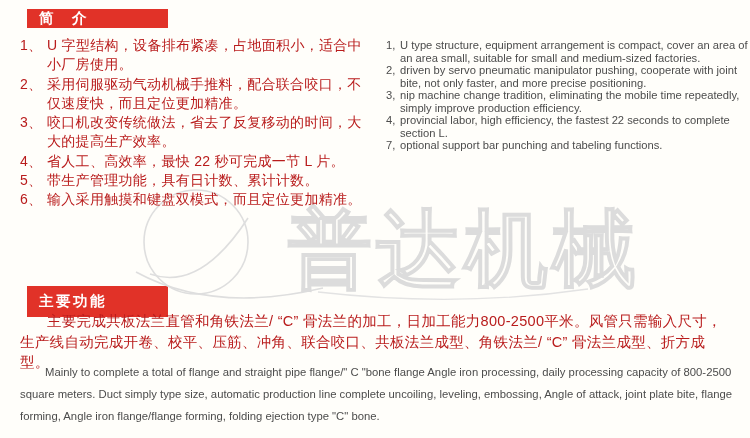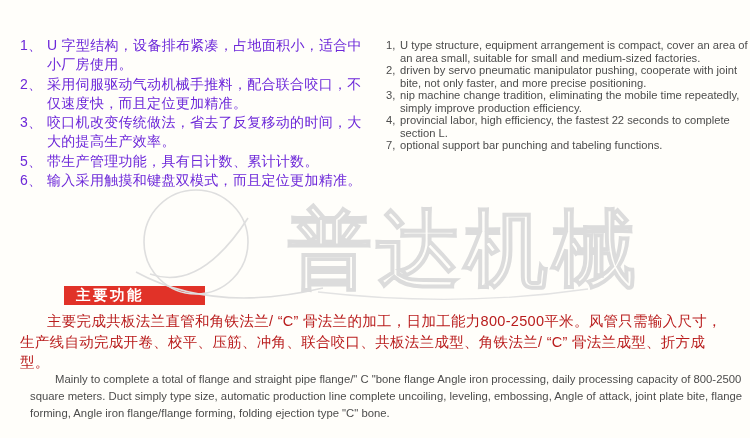--- a/index.html
+++ b/index.html
@@ -9,27 +9,27 @@
     font-family:"Liberation Sans", sans-serif;
     -webkit-font-smoothing:antialiased;
   }
   .banner {
     position:absolute; left:27px; width:141px;
     background:#e13228; color:#ffffff; font-weight:bold;
     display:flex; align-items:center; box-sizing:border-box;
     padding-left:12px; letter-spacing:2px;
   }
   .banner-intro { top:9px; height:19px; font-size:14.5px; }
-  .banner-func  { top:286px; height:19px; font-size:14.5px; letter-spacing:2.5px;margin-left:37px; }
+  .banner-func  { top:286px; height:31px; font-size:14.5px; letter-spacing:2.5px; }
 
   .cn-list {
     position:absolute; left:20px; top:36px; width:348px;
     margin:0; padding:0; list-style:none;
     font-size:14px; line-height:19.3px; letter-spacing:0.3px;
-    color:#6d28d9; z-index:2;
+    color:#b91c1c; z-index:2;
   }
   .cn-list li { padding-left:27px; }
   .cn-list .num { display:inline-block; width:27px; margin-left:-27px; }
 
   .en-list {
     position:absolute; left:386px; top:39px; width:370px;
     margin:0; padding:0; list-style:none;
     font-size:11.2px; line-height:12.5px;
     color:#4c4c4c; z-index:2;
   }
@@ -45,44 +45,48 @@
     font-family:"Liberation Sans", sans-serif; font-weight:bold;
   }
 
   .cn-para {
     position:absolute; left:20px; top:311px; width:714px;
     font-size:14.5px; line-height:20.5px; letter-spacing:0.3px;
     color:#b91c1c; text-indent:27px; margin:0; z-index:2;
   }
   .en-para {
     position:absolute; left:20px; top:361px; width:718px;
-    font-size:11.3px; line-height:17px;
-    color:#4c4c4c; text-indent:25px; margin:10px; z-index:2;
+    font-size:11.3px; line-height:22px;
+    color:#4c4c4c; text-indent:25px; margin:0; z-index:2;
   }
 </style>
 </head>
 <body>
 
 <div class="page">
 
   <div class="watermark">
     <svg width="560" height="132" viewBox="0 0 560 132">
       <circle cx="78" cy="66" r="52" fill="none" stroke="#dedede" stroke-width="1.6"></circle>
       <path d="M32,98 Q82,116 130,42" fill="none" stroke="#dedede" stroke-width="1.6"></path>
       <path d="M18,96 Q95,138 205,112" fill="none" stroke="#dedede" stroke-width="1.6"></path>
       <path d="M200,116 Q340,132 470,113" fill="none" stroke="#e3e3e3" stroke-width="1.3"></path>
       <text class="wm-text" x="170" y="102" font-size="84" letter-spacing="4">普达机械</text>
     </svg>
   </div>
 
+  <div class="banner banner-intro">
+    <span>简　介</span>
+  </div>
 
   <ol class="cn-list">
     <li><span class="num">1、</span><span>U 字型结构，设备排布紧凑，占地面积小，适合中小厂房使用。</span></li>
     <li><span class="num">2、</span><span>采用伺服驱动气动机械手推料，配合联合咬口，不仅速度快，而且定位更加精准。</span></li>
     <li><span class="num">3、</span><span>咬口机改变传统做法，省去了反复移动的时间，大大的提高生产效率。</span></li>
+    <li><span class="num">4、</span><span>省人工、高效率，最快 22 秒可完成一节 L 片。</span></li>
     <li><span class="num">5、</span><span>带生产管理功能，具有日计数、累计计数。</span></li>
     <li><span class="num">6、</span><span>输入采用触摸和键盘双模式，而且定位更加精准。</span></li>
   </ol>
 
   <ol class="en-list">
     <li><span class="num">1,</span><span>U type structure, equipment arrangement is compact, cover an area of an area small, suitable for small and medium-sized factories.</span></li>
     <li><span class="num">2,</span><span>driven by servo pneumatic manipulator pushing, cooperate with joint bite, not only faster, and more precise positioning.</span></li>
     <li><span class="num">3,</span><span>nip machine change tradition, eliminating the mobile time repeatedly, simply improve production efficiency.</span></li>
     <li><span class="num">4,</span><span>provincial labor, high efficiency, the fastest 22 seconds to complete section L.</span></li>
     <li><span class="num">7,</span><span>optional support bar punching and tabeling functions.</span></li>

